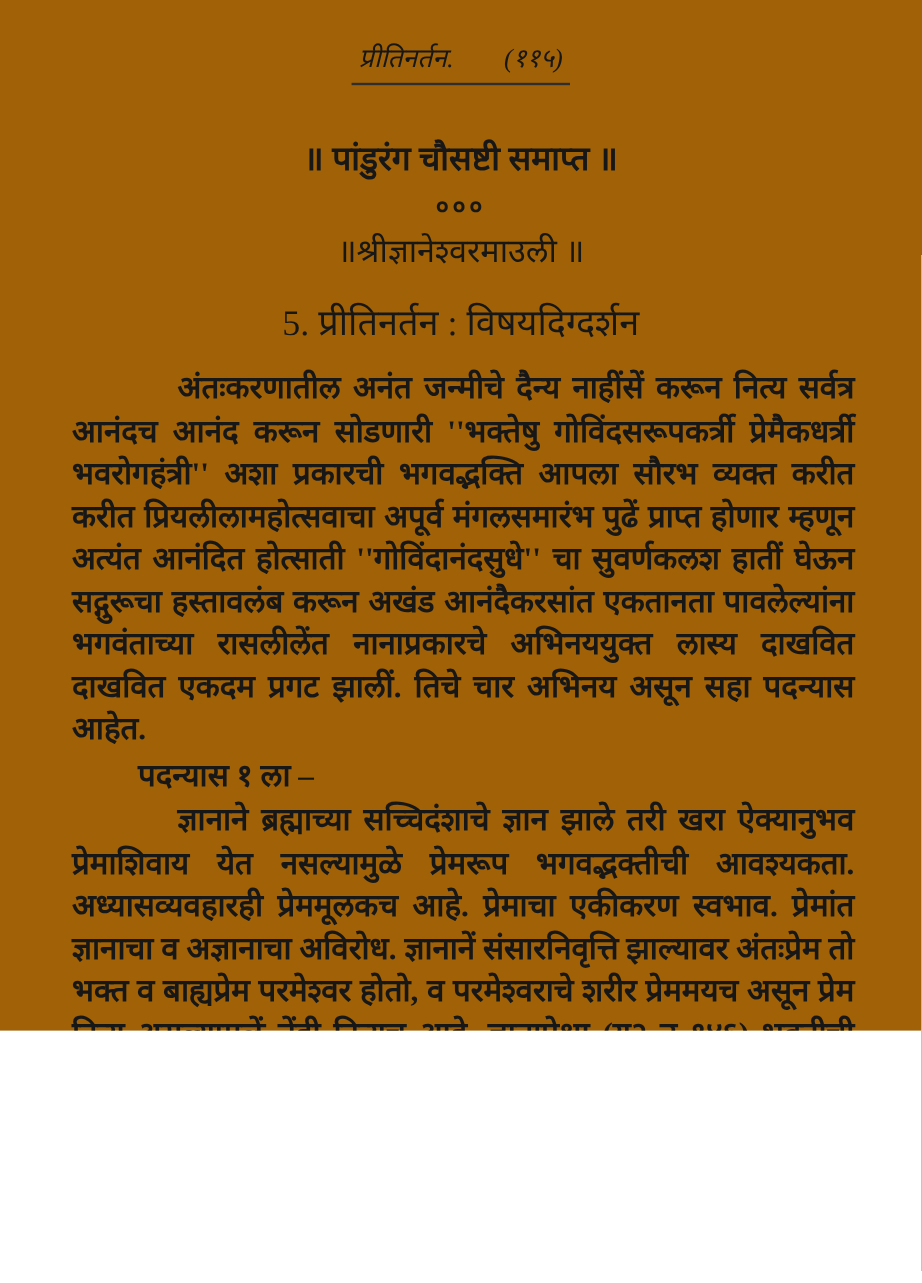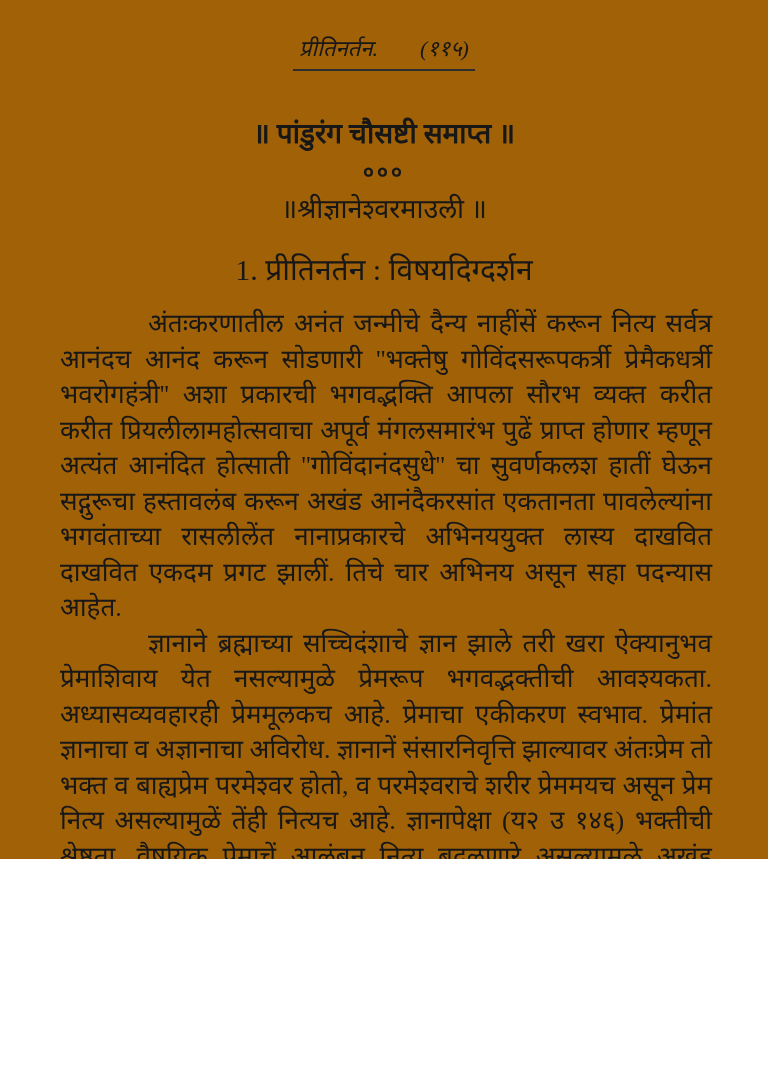--- a/index.html
+++ b/index.html
@@ -65,20 +65,21 @@
   }
   .body-text {
     margin: 16px 56px 0 60px;
     font-size: 26px;
     line-height: 35.5px;
     text-align: justify;
   }
   .para {
     margin: 0;
     text-indent: 88px;
+    font-weight: bold;
   }
   .subheading {
     margin: 3px 0 2px 0;
     font-weight: bold;
     text-indent: 55px;
     text-align: left;
   }
 </style>
 </head>
 <body>
@@ -90,20 +91,21 @@
       <span class="header-title">प्रीतिनर्तन.</span><span class="header-page-number">(११५)</span>
     </span>
   </div>
 
   <div class="closing-line">॥ पांडुरंग चौसष्टी समाप्त ॥</div>
 
   <div class="ornament">०००</div>
 
   <div class="invocation">॥श्रीज्ञानेश्वरमाउली ॥</div>
 
-  <div class="chapter-heading">1. प्रीतिनर्तन : विषयदिग्दर्शन</div>
+  <div class="chapter-heading">5. प्रीतिनर्तन : विषयदिग्दर्शन</div>
 
   <div class="body-text">
     <p class="para">अंतःकरणातील अनंत जन्मीचे दैन्य नाहींसें करून नित्य सर्वत्र आनंदच आनंद करून सोडणारी ''भक्तेषु गोविंदसरूपकर्त्री प्रेमैकधर्त्री भवरोगहंत्री'' अशा प्रकारची भगवद्भक्ति आपला सौरभ व्यक्त करीत करीत प्रियलीलामहोत्सवाचा अपूर्व मंगलसमारंभ पुढें प्राप्त होणार म्हणून अत्यंत आनंदित होत्साती ''गोविंदानंदसुधे'' चा सुवर्णकलश हातीं घेऊन सद्गुरूचा हस्तावलंब करून अखंड आनंदैकरसांत एकतानता पावलेल्यांना भगवंताच्या रासलीलेंत नानाप्रकारचे अभिनययुक्त लास्य दाखवित दाखवित एकदम प्रगट झालीं. तिचे चार अभिनय असून सहा पदन्यास आहेत.</p>
+    <p class="para subheading">पदन्यास १ ला –</p>
     <p class="para">ज्ञानाने ब्रह्माच्या सच्चिदंशाचे ज्ञान झाले तरी खरा ऐक्यानुभव प्रेमाशिवाय येत नसल्यामुळे प्रेमरूप भगवद्भक्तीची आवश्यकता. अध्यासव्यवहारही प्रेममूलकच आहे. प्रेमाचा एकीकरण स्वभाव. प्रेमांत ज्ञानाचा व अज्ञानाचा अविरोध. ज्ञानानें संसारनिवृत्ति झाल्यावर अंतःप्रेम तो भक्त व बाह्यप्रेम परमेश्वर होतो, व परमेश्वराचे शरीर प्रेममयच असून प्रेम नित्य असल्यामुळें तेंही नित्यच आहे. ज्ञानापेक्षा (य२ उ १४६) भक्तीची श्रेष्ठता. वैषयिक प्रेमाचें आलंबन नित्य बदलणारे असल्यामुळे अखंड चिदानंद मिळत नाही. परंतु भक्तींत प्रेमाचें आलंबन स्वाभिन्न नित्य असल्यामुळें तज्जन्य आनंदही नित्य आहे. याप्रमाणें अखंडानंदेकरून प्रेममय अद्वैतभक्तीचें स्थापन करून तिचे तीन प्रकार सांगून परामधुरश्रैष्ठ्यवर्णनानंतर त्याच प्रेमात श्रीमत्सद्गुरुनाथ ज्ञानेश्वर महाराजांचें चरणीं प्रथमनिरूपणाभिनयसमर्पण.</p>
   </div>
 
 </div>
 
 </body></html>

